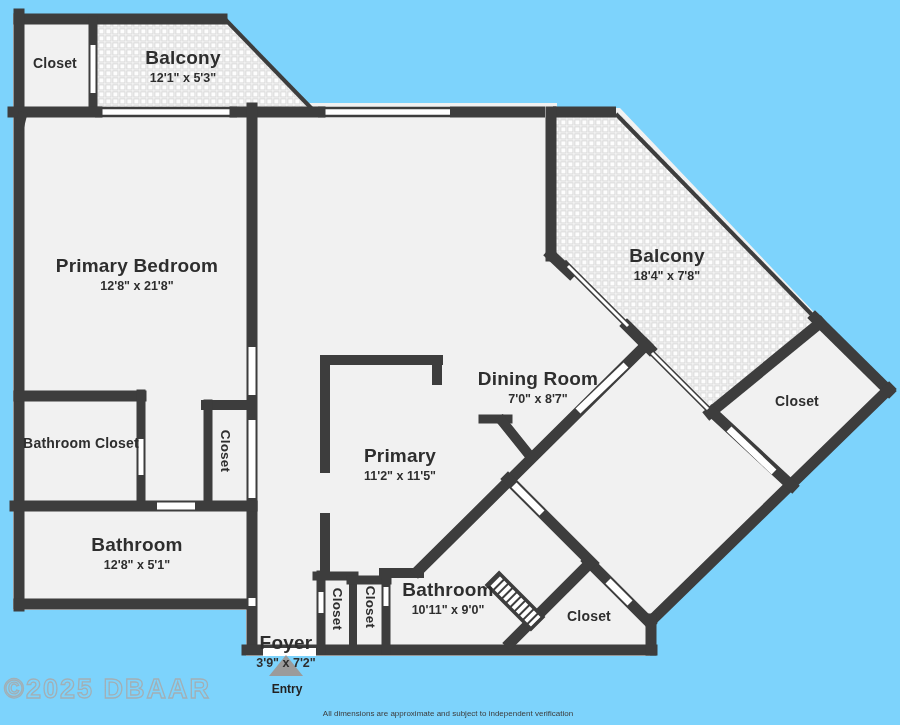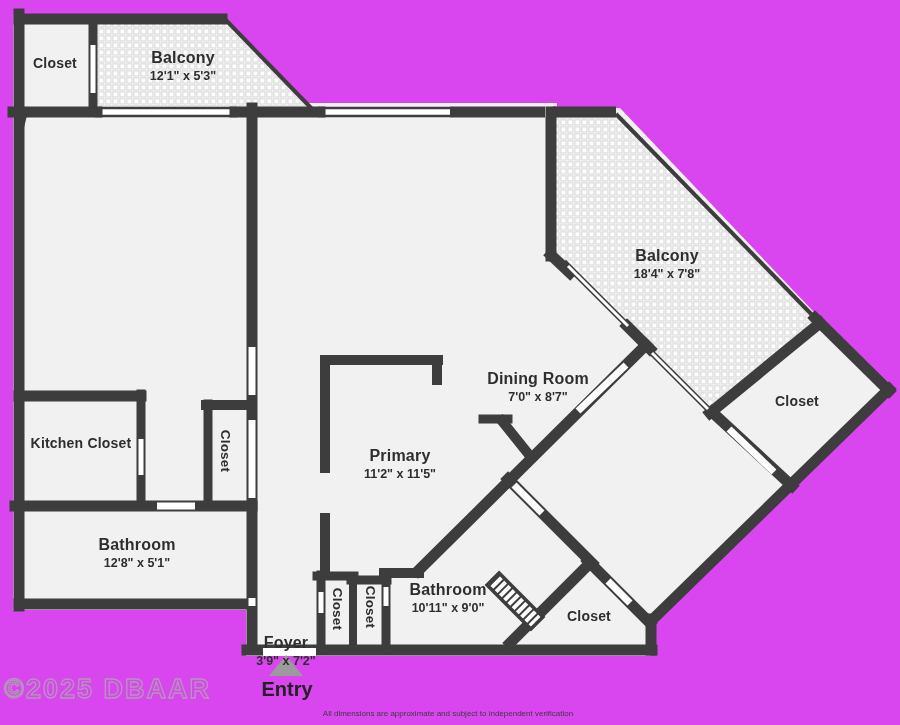--- a/index.html
+++ b/index.html
@@ -1,27 +1,27 @@
 <!DOCTYPE html>
 <html><head>
 <meta charset="utf-8">
 <style>
   html,body{margin:0;padding:0;background:#ffffff;}
-  #stage{position:relative;width:900px;height:725px;background:#d946ef;overflow:hidden;
+  #stage{position:relative;width:900px;height:725px;background:#7dd3fc;overflow:hidden;
          font-family:"Liberation Sans","DejaVu Sans",sans-serif;}
   #plan-svg{position:absolute;left:0;top:0;}
   .room-label{position:absolute;transform:translate(-50%,-50%);text-align:center;
               color:#2e2e2e;white-space:nowrap;line-height:1.25;}
-  .room-label .rname{font-weight:700;font-size:16px;letter-spacing:.2px;}
+  .room-label .rname{font-weight:700;font-size:19px;letter-spacing:.2px;}
   .room-label .rdims{font-weight:700;font-size:12.5px;margin-top:1px;}
   .room-label.small .rname{font-size:14px;}
   .room-label.rot90{transform:translate(-50%,-50%) rotate(90deg);}
   .room-label.rot90 .rname{font-size:13.5px;}
   .entry-label{position:absolute;transform:translate(-50%,-50%);font-weight:700;
-               font-size:20px;color:#222;}
+               font-size:12px;color:#222;}
   .watermark{position:absolute;left:4px;top:674px;font-size:27px;font-weight:600;
              letter-spacing:2px;color:transparent;-webkit-text-stroke:1.3px #a9a9a9;
              opacity:.85;text-align:center;}
   .disclaimer{position:absolute;left:448px;top:709px;transform:translateX(-50%);
               font-size:8px;color:#3c3c3c;white-space:nowrap;text-align:center;}
 </style>
 </head>
 <body>
 
 <div id="stage">
@@ -144,34 +144,38 @@
 
   <div class="room-label small" style="left:55px;top:64px;">
     <div class="rname">Closet</div>
   </div>
 
   <div class="room-label" style="left:183px;top:66px;">
     <div class="rname">Balcony</div>
     <div class="rdims">12'1" x 5'3"</div>
   </div>
 
+  <div class="room-label" style="left:137px;top:274px;">
+    <div class="rname">Primary Bedroom</div>
+    <div class="rdims">12'8" x 21'8"</div>
+  </div>
 
 
   <div class="room-label" style="left:667px;top:264px;">
     <div class="rname">Balcony</div>
     <div class="rdims">18'4" x 7'8"</div>
   </div>
 
   <div class="room-label" style="left:538px;top:359px;margin-top:28px;">
     <div class="rname">Dining Room</div>
     <div class="rdims">7'0" x 8'7"</div>
   </div>
 
   <div class="room-label small" style="left:81px;top:444px;">
-    <div class="rname">Kitchen Closet</div>
+    <div class="rname">Bathroom Closet</div>
   </div>
 
   <div class="room-label rot90" style="left:225px;top:451px;">
     <div class="rname">Closet</div>
   </div>
 
   <div class="room-label" style="left:137px;top:553px;">
     <div class="rname">Bathroom</div>
     <div class="rdims">12'8" x 5'1"</div>
   </div>

